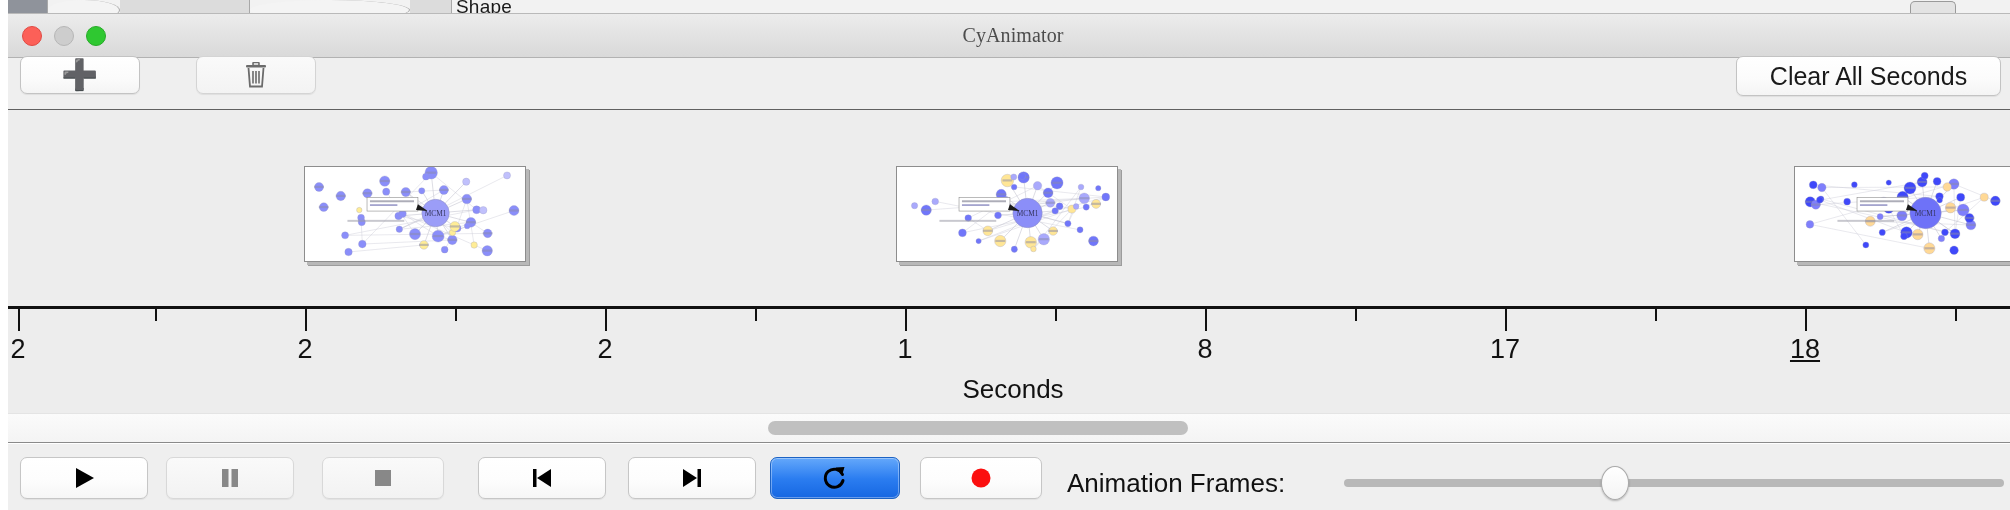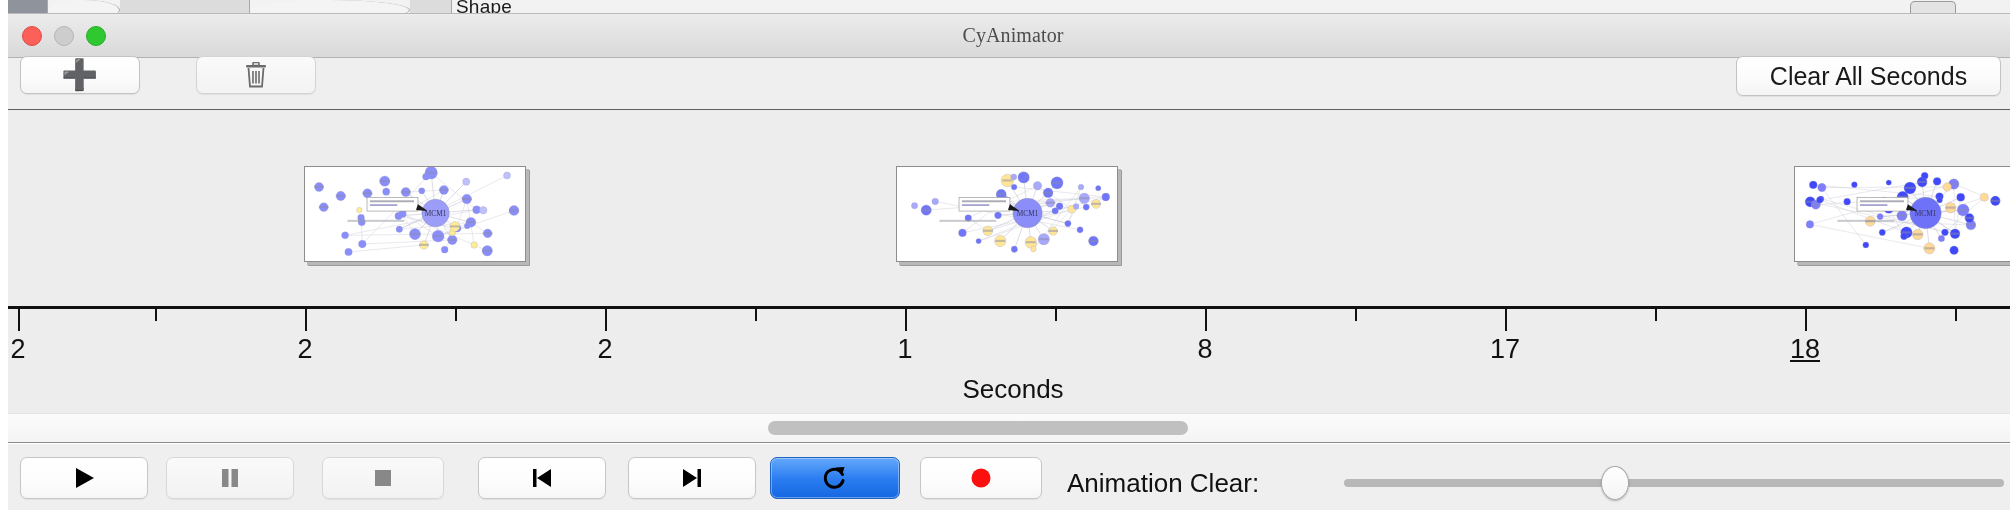--- a/index.html
+++ b/index.html
@@ -640,20 +640,20 @@
         <polygon points="14.5,3.5 23.5,3 21,11.5" fill="#000"></polygon>
       </svg>
     </button>
 
     <button class="cbtn" id="c-rec">
       <svg class="svg-ico" width="26" height="26" viewBox="0 0 26 26">
         <circle cx="13" cy="13" r="9.5" fill="#fb0f0f"></circle>
       </svg>
     </button>
 
-    <div class="speed-label">Animation Clear:</div>
+    <div class="speed-label">Animation Frames:</div>
 
     <div class="slider">
       <div class="slider-track"></div>
       <div class="slider-thumb" style="left: 256.6px;"></div>
     </div>
   </div>
 </div>
 
 </body></html>

